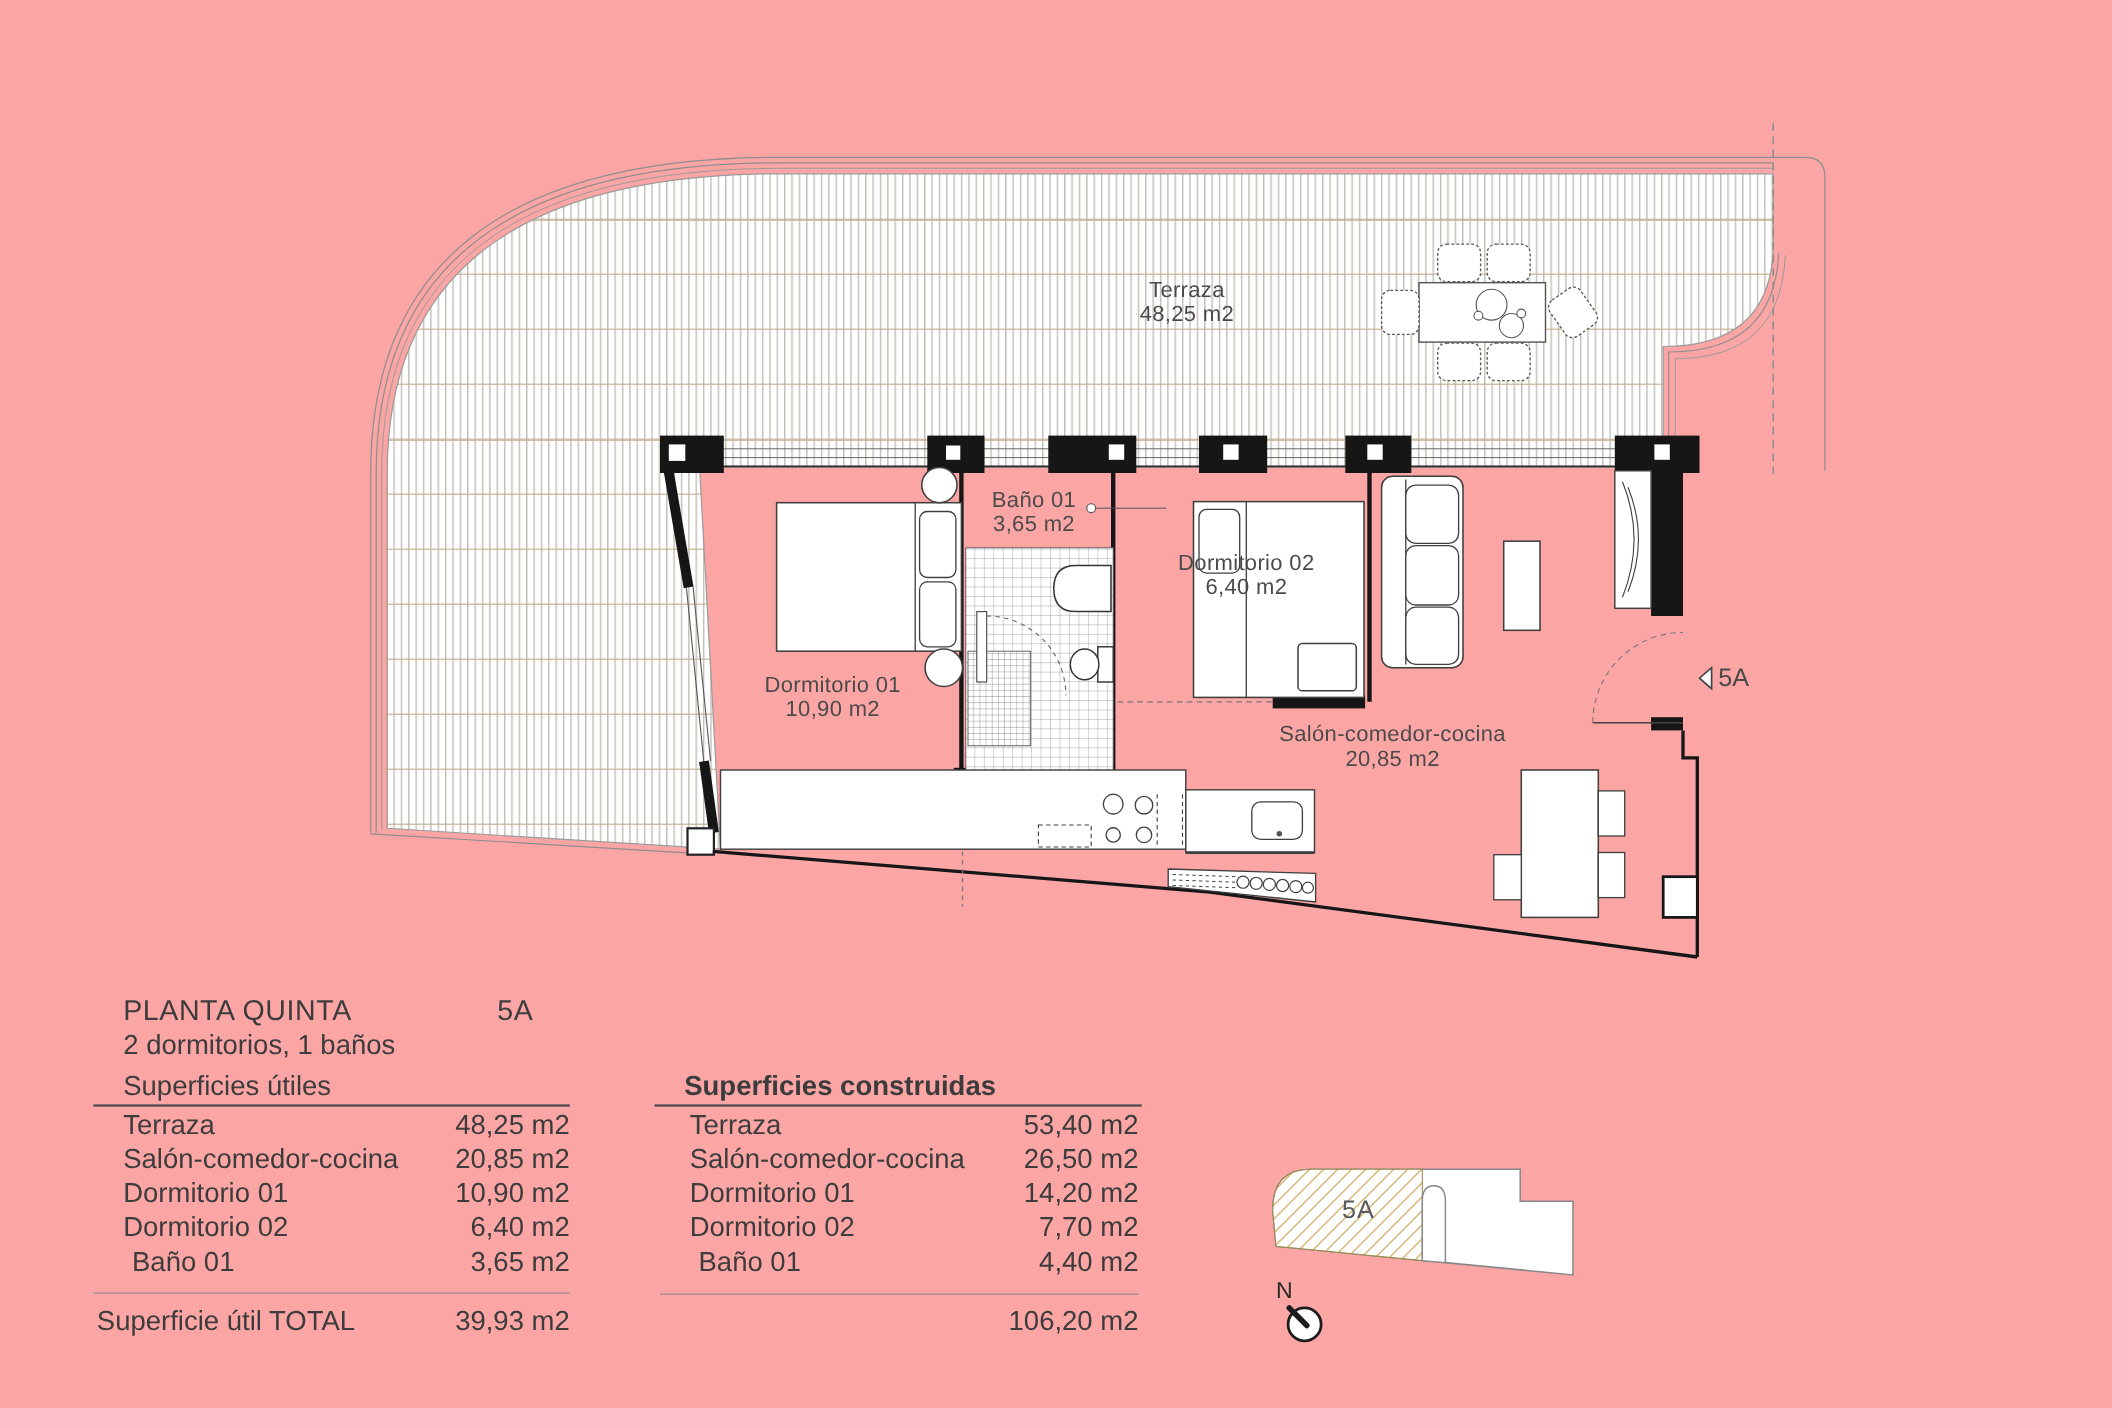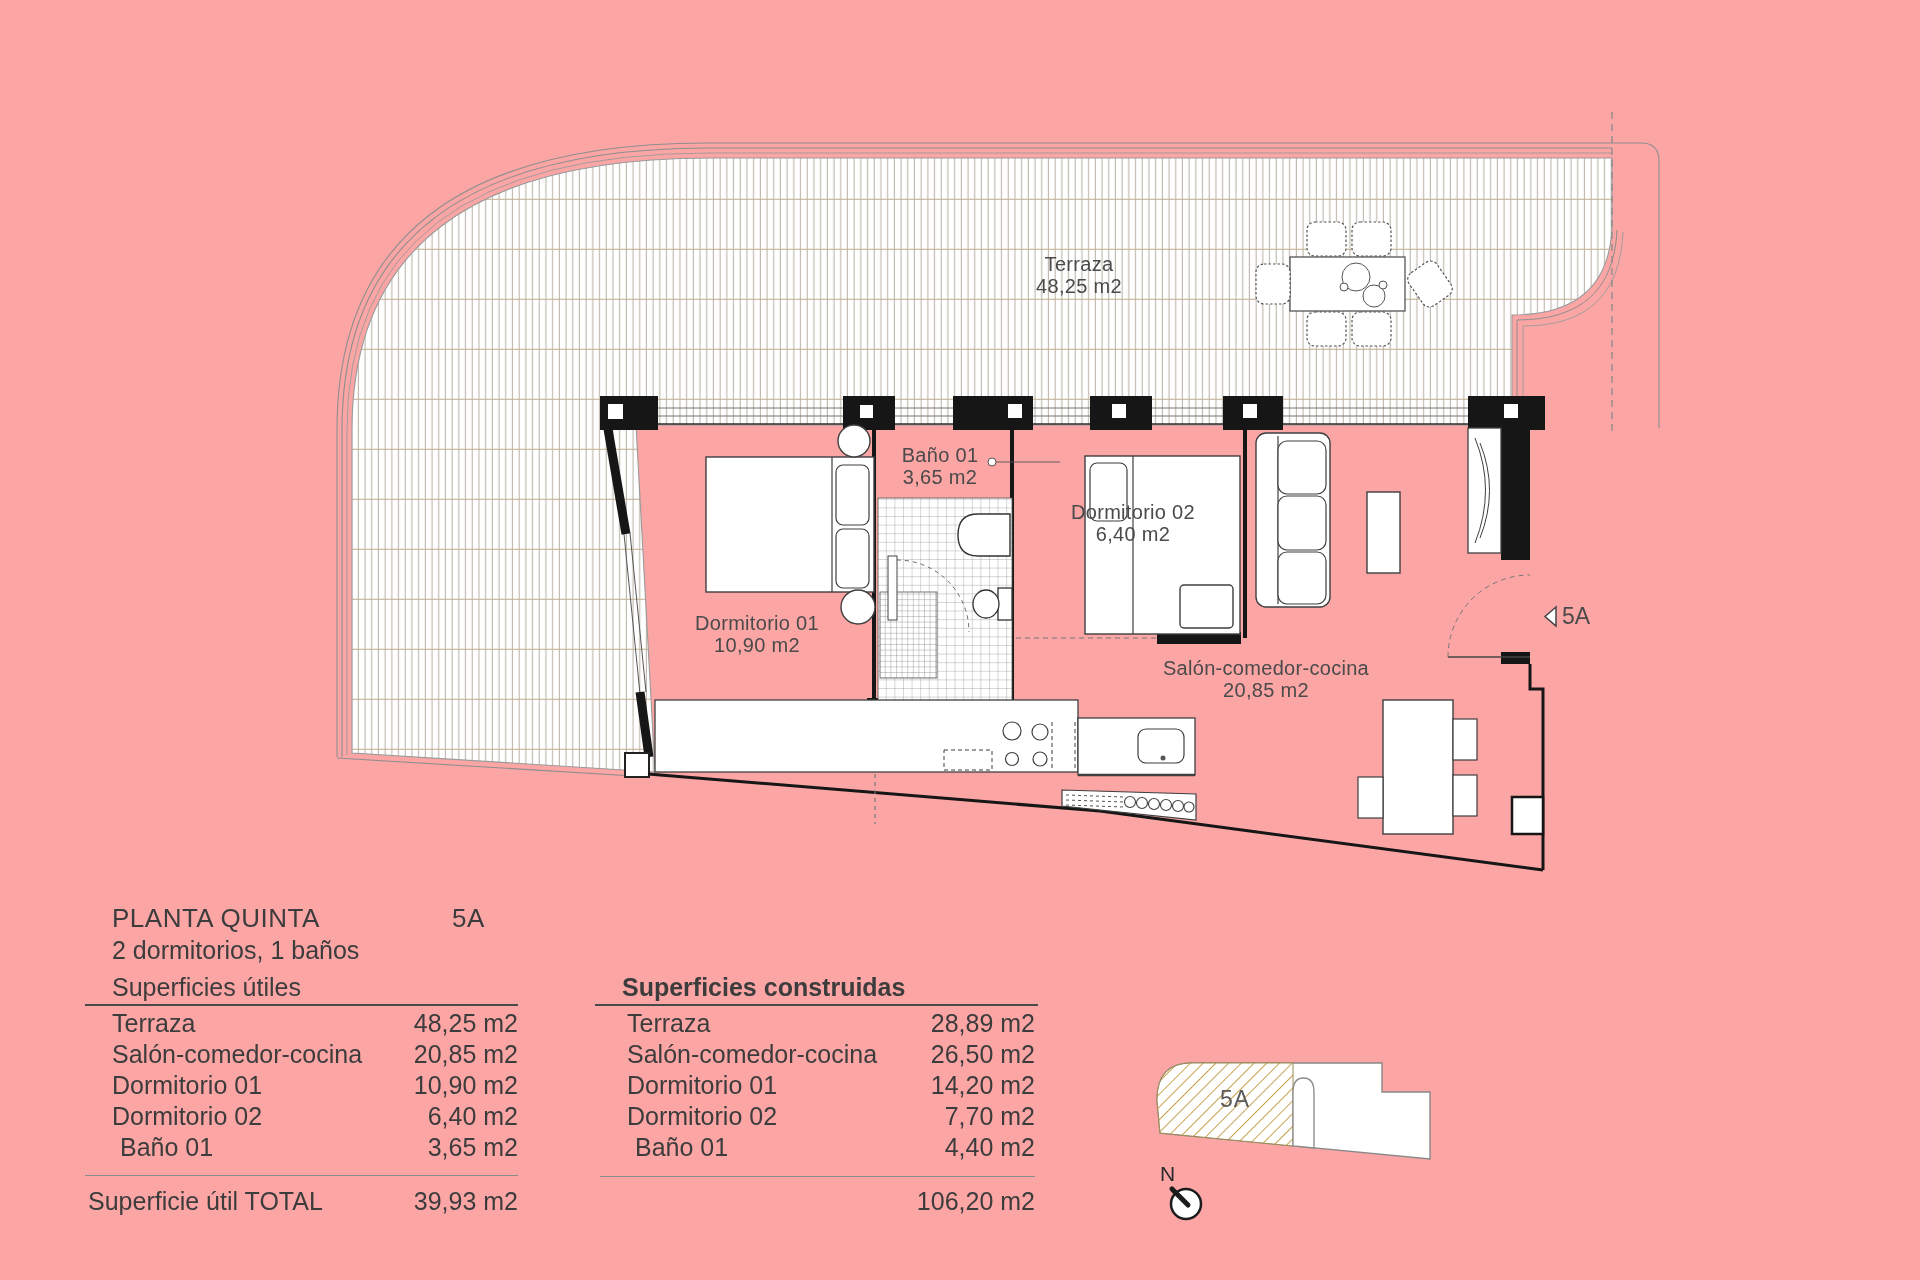--- a/index.html
+++ b/index.html
@@ -257,21 +257,21 @@
   <div class="rule light" style="left:85px;top:1175px;width:433px;"></div>
   <div class="trow" style="left:85px;top:1186px;width:433px;">
     <span class="l" style="left:3px;">Superficie útil TOTAL</span>
     <span class="v">39,93 m2</span>
   </div>
 
   <div class="sub" style="left:622px;top:973px;font-weight:bold;">Superficies construidas</div>
   <div class="rule" style="left:595px;top:1004px;width:443px;"></div>
   <div class="trow" style="left:595px;top:1008px;width:440px;">
     <span class="l" style="left:32px;">Terraza</span>
-    <span class="v">28,89 m2</span>
+    <span class="v">53,40 m2</span>
   </div>
   <div class="trow" style="left:595px;top:1039px;width:440px;">
     <span class="l" style="left:32px;">Salón-comedor-cocina</span>
     <span class="v">26,50 m2</span>
   </div>
   <div class="trow" style="left:595px;top:1070px;width:440px;">
     <span class="l" style="left:32px;">Dormitorio 01</span>
     <span class="v">14,20 m2</span>
   </div>
   <div class="trow" style="left:595px;top:1101px;width:440px;">

